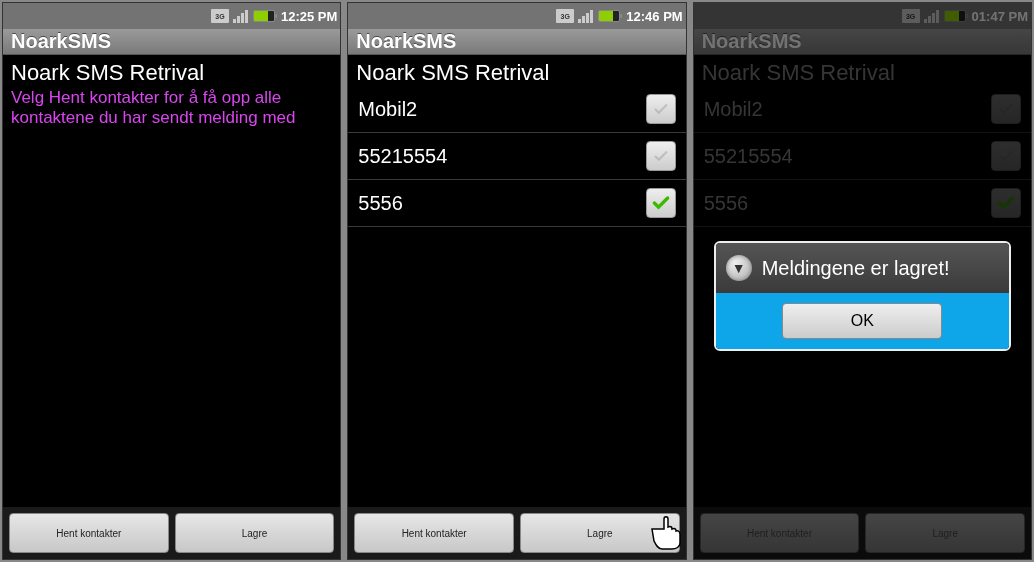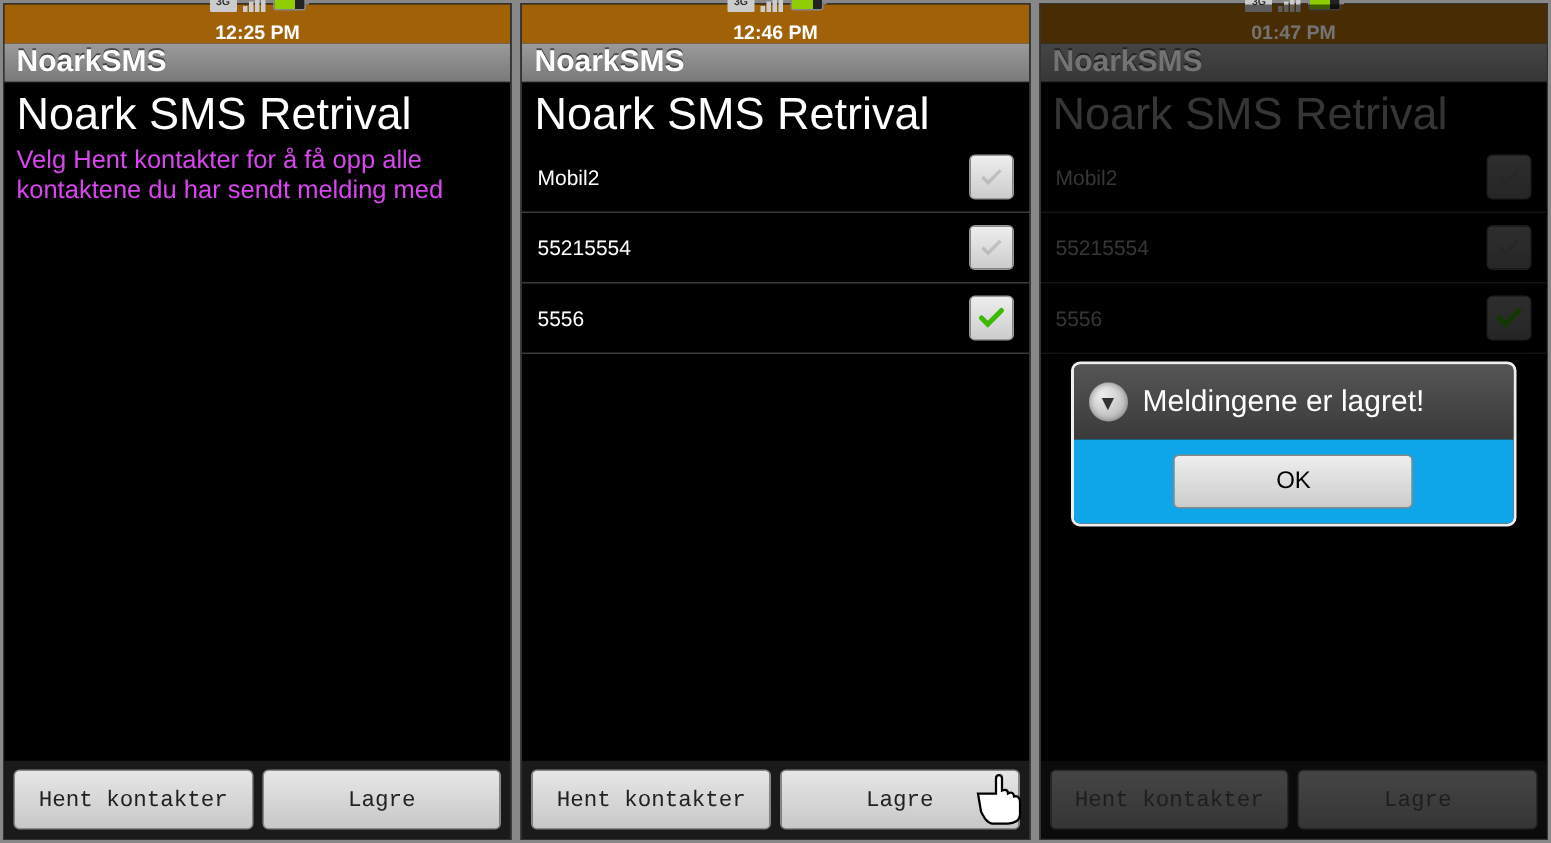--- a/index.html
+++ b/index.html
@@ -16,30 +16,29 @@
     width: 340px;
     height: 558px;
     background: #000;
     display: flex;
     flex-direction: column;
     position: relative;
     border: 1px solid #333;
   }
   .statusbar {
     height: 26px;
-    background: #a16207;
+    background: #737373;
     display: flex;
     justify-content: flex-end;
     align-items: center;
     padding: 0 3px;
     gap: 6px;
     color: #fff;
     font-size: 13px;
     font-weight: bold;
-    flex-direction: column;
   }
   .status-icons {
     display: flex;
     gap: 4px;
     align-items: center;
   }
   .icon-3g {
     width: 18px; height: 14px;
     background: #ccc;
     font-size: 7px;
@@ -85,39 +84,39 @@
     border-bottom: 1px solid #555;
   }
   .content {
     flex: 1;
     background: #000;
     color: #fff;
     overflow: hidden;
     position: relative;
   }
   .heading {
-    font-size: 30px;
+    font-size: 22px;
     font-weight: normal;
     color: #fff;
     padding: 6px 14px 2px 8px;
     line-height: 1.05;
   }
   .subtext {
     font-size: 17px;
     color: #d946ef;
     padding: 2px 8px;
     line-height: 1.2;
   }
   .list-row {
     display: flex;
     align-items: center;
     justify-content: space-between;
     padding: 8px 10px;
     border-bottom: 1px solid #3a3a3a;
-    font-size: 14px;
+    font-size: 20px;
   }
   .checkbox {
     width: 30px; height: 30px;
     background: linear-gradient(#eee,#ccc);
     border: 1px solid #999;
     border-radius: 4px;
     display: flex;
     align-items: center;
     justify-content: center;
   }
@@ -128,27 +127,26 @@
     background: #1a1a1a;
     display: flex;
     gap: 6px;
     padding: 6px;
   }
   .footer-btn {
     flex: 1;
     background: linear-gradient(#e6e6e6,#c8c8c8);
     border: 1px solid #888;
     border-radius: 4px;
-    font-size: 15px;
+    font-size: 10px;
     color: #222;
     display: flex;
     align-items: center;
     justify-content: center;
     cursor: pointer;
-    font-family: Liberation Mono, monospace;
   }
   .dim-overlay {
     position: absolute;
     inset: 0;
     background: rgba(0,0,0,0.55);
     z-index: 5;
   }
   .dialog {
     position: absolute;
     top: 238px;

